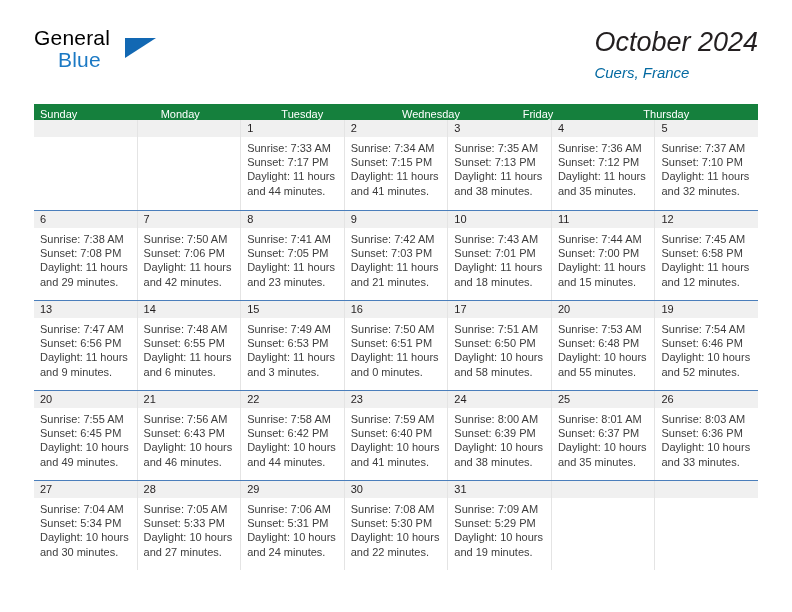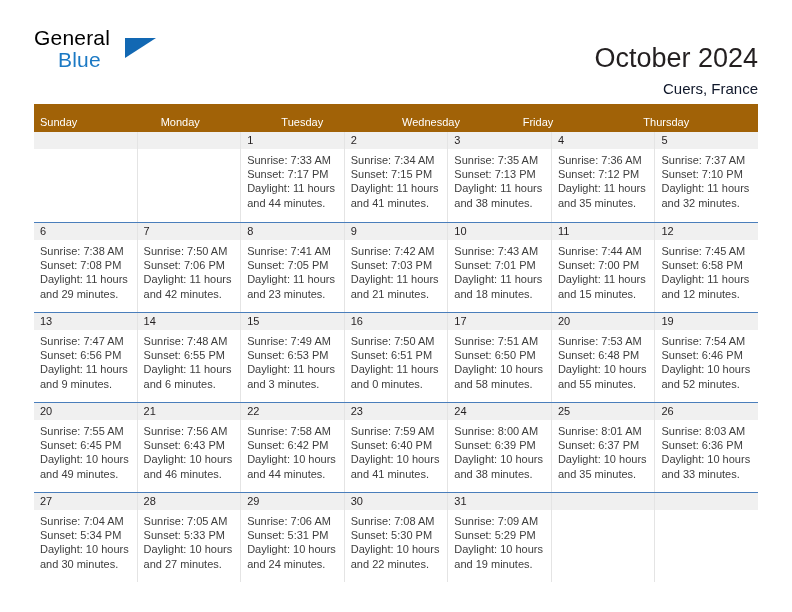--- a/index.html
+++ b/index.html
@@ -62,52 +62,51 @@
     top: 12px;
     width: 0;
     height: 0;
     border-left: 31px solid #1268b3;
     border-bottom: 20px solid transparent;
   }
 
   .title-block {
     position: absolute;
     right: 0;
-    top: 16px;
-    text-align: right;
+    top: 0;
+    font-style: italic;
   }
   .cal-title {
     font-size: 27px;
     color: #231f20;
     line-height: 32px;
     white-space: nowrap;
     font-weight: normal;
     margin: 0;
   }
   .cal-location {
     font-size: 15px;
-    color: #0f172a;
+    color: #0369a1;
     line-height: 20px;
     margin-top: 5px;
     white-space: nowrap;
   }
 
   
   .calendar {
     position: absolute;
     left: 34px;
     top: 104px;
     width: 724px;
   }
 
   .weekday-header {
     display: flex;
-    background: #a16207;
-    height: 28px;
-    align-items: flex-end;
+    background: #15803d;
+    height: 16px;
   }
   .weekday-cell {
     flex: 1 1 0;
     color: #ffffff;
     font-size: 11px;
     line-height: 20px;
     padding-left: 6px;
     box-sizing: border-box;
     white-space: nowrap;
     overflow: hidden;

